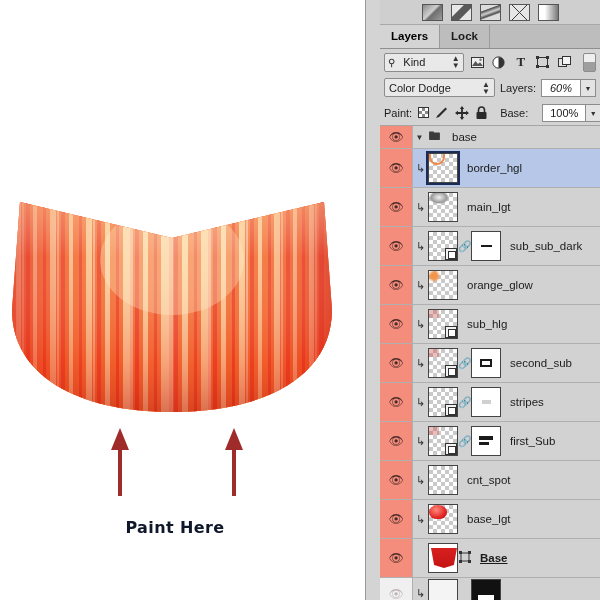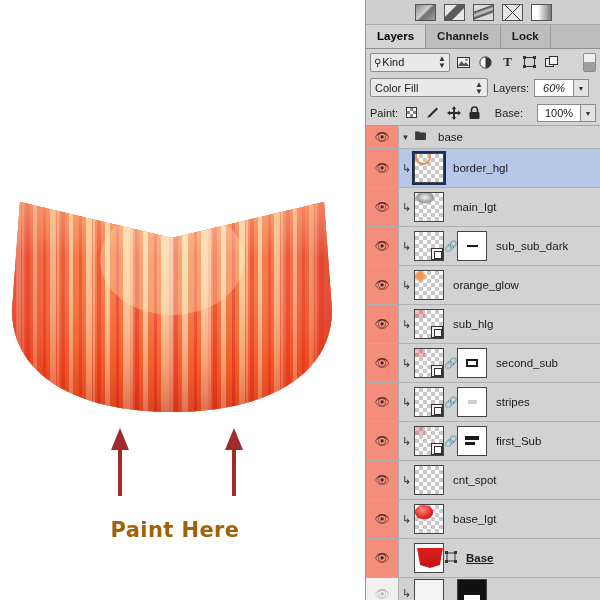--- a/index.html
+++ b/index.html
@@ -29,30 +29,30 @@
     border-left: 9px solid transparent;
     border-right: 9px solid transparent;
     border-bottom: 22px solid #a02b2b;
   }
   #arrow-left  { left: 111px; top: 428px; }
   #arrow-right { left: 225px; top: 428px; }
   #paint-here-label {
     position: absolute; left: 0; top: 518px; width: 350px;
     text-align: center;
     font-family: "DejaVu Sans", sans-serif;
-    font-size: 21px; font-weight: bold; letter-spacing: .4px;
-    color: #a16207;
+    font-size: 16px; font-weight: bold; letter-spacing: .4px;
+    color: #0f172a;
   }
 
   
   #ps-panel {
     position: absolute; left: 365px; top: 0; width: 235px; height: 600px;
     background: #d4d4d4;
     border-left: 1px solid #9a9a9a;
-    font-size: 11px; color: #202020;
+    font-size: 11px; color: #202020; padding-left: 14px;
   }
 
   
   #preset-strip {
     position: relative; height: 25px; background: #cfcfcf;
     border-bottom: 1px solid #a8a8a8;
     display: flex; align-items: center; justify-content: center; gap: 8px;
   }
   .preset-swatch {
     width: 21px; height: 17px;
@@ -83,21 +83,21 @@
   
   #kind-row {
     display: flex; align-items: center; height: 26px; padding: 0 4px;
     background: #d4d4d4; gap: 5px;
   }
   #kind-select {
     display: flex; align-items: center; width: 80px; height: 19px;
     background: #e9e9e9; border: 1px solid #8c8c8c; border-radius: 2px;
     padding: 0 3px; font-size: 11px;
   }
-  #kind-select .lbl { flex: 1; margin-left: 1px; }
+  #kind-select .lbl { flex: 1; margin-left: 8px; }
   .stepper { font-size: 8px; line-height: 7px; color: #333; text-align: center; }
   .filter-ico { width: 17px; height: 17px; display: flex; align-items: center; justify-content: center; color: #2a2a2a; }
   #kind-toggle {
     width: 13px; height: 19px; border: 1px solid #8c8c8c; border-radius: 2px;
     background: linear-gradient(#efefef 0 50%, #9e9e9e 50% 100%);
   }
 
   
   #blend-row {
     display: flex; align-items: center; height: 25px; padding: 0 4px; gap: 5px;
@@ -316,21 +316,20 @@
     <div id="preset-strip">
       <div class="preset-swatch sw1"></div>
       <div class="preset-swatch sw2"></div>
       <div class="preset-swatch sw3"></div>
       <div class="preset-swatch sw4"></div>
       <div class="preset-swatch sw5"></div>
     </div>
 
     <div id="panel-tabs">
       <div class="tab active">Layers</div>
-      <div class="tab">Channels</div>
       <div class="tab">Lock</div>
       <div class="tab-filler"></div>
     </div>
 
     <div id="kind-row">
       <div id="kind-select">
         <span style="font-size:10px;">⚲</span>
         <span class="lbl">Kind</span>
         <span class="stepper">▲<br>▼</span>
       </div>
@@ -362,21 +361,21 @@
             <rect x="0.5" y="2.5" width="8" height="8" fill="#e4e4e4" stroke="#333"></rect>
             <rect x="4.5" y="0.5" width="8" height="8" fill="#f4f4f4" stroke="#333"></rect>
           </svg>
       </div>
       <div class="spacer-flex"></div>
       <div id="kind-toggle"></div>
     </div>
 
     <div id="blend-row">
       <div id="blend-select">
-        <span class="lbl">Color Fill</span>
+        <span class="lbl">Color Dodge</span>
         <span class="stepper">▲<br>▼</span>
       </div>
       <span class="field-label">Layers:</span>
       <div style="display:flex;font-style:italic;">
         <div class="num-field">60%</div>
         <div class="num-arrow">▼</div>
       </div>
     </div>
 
     <div id="lock-row">

